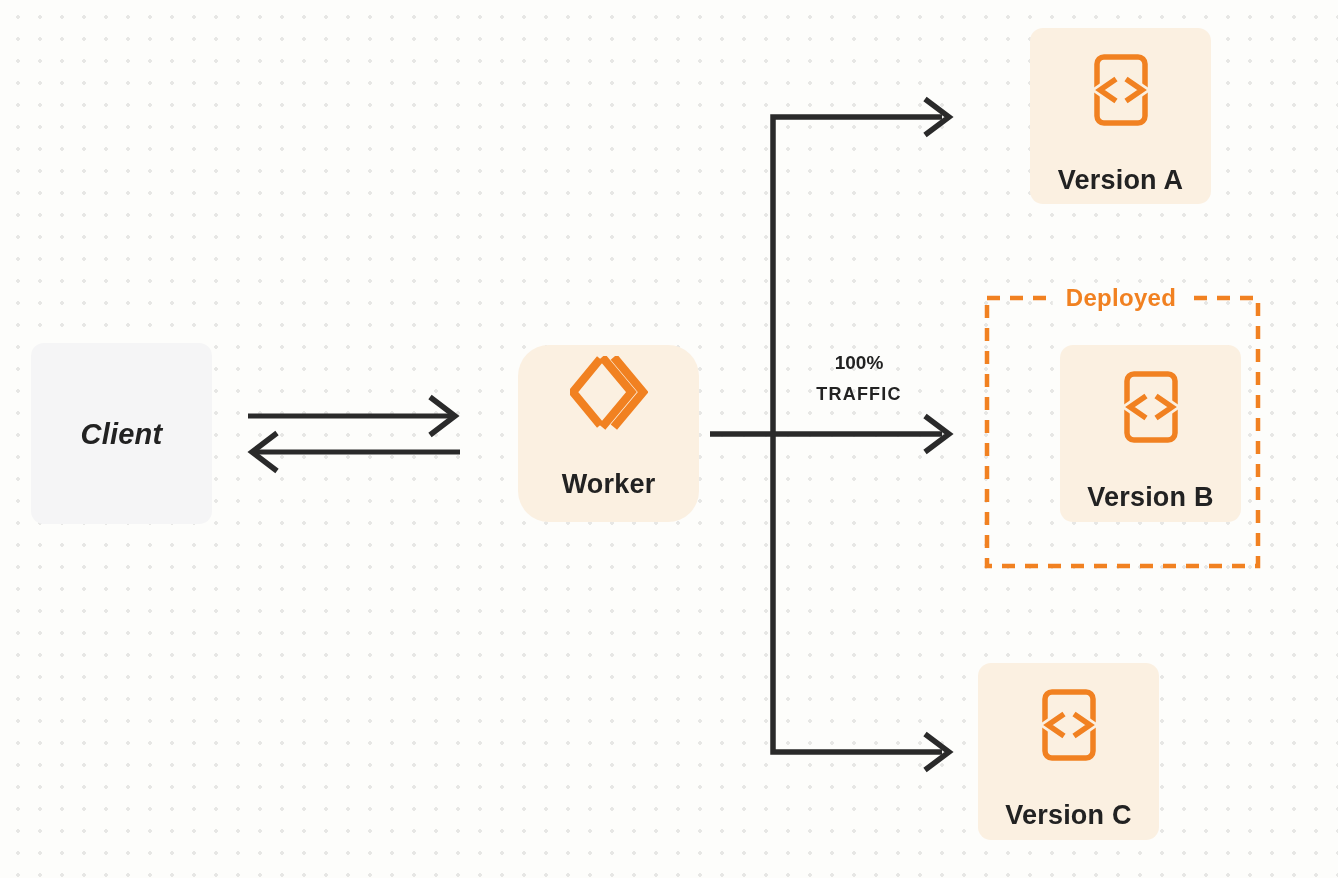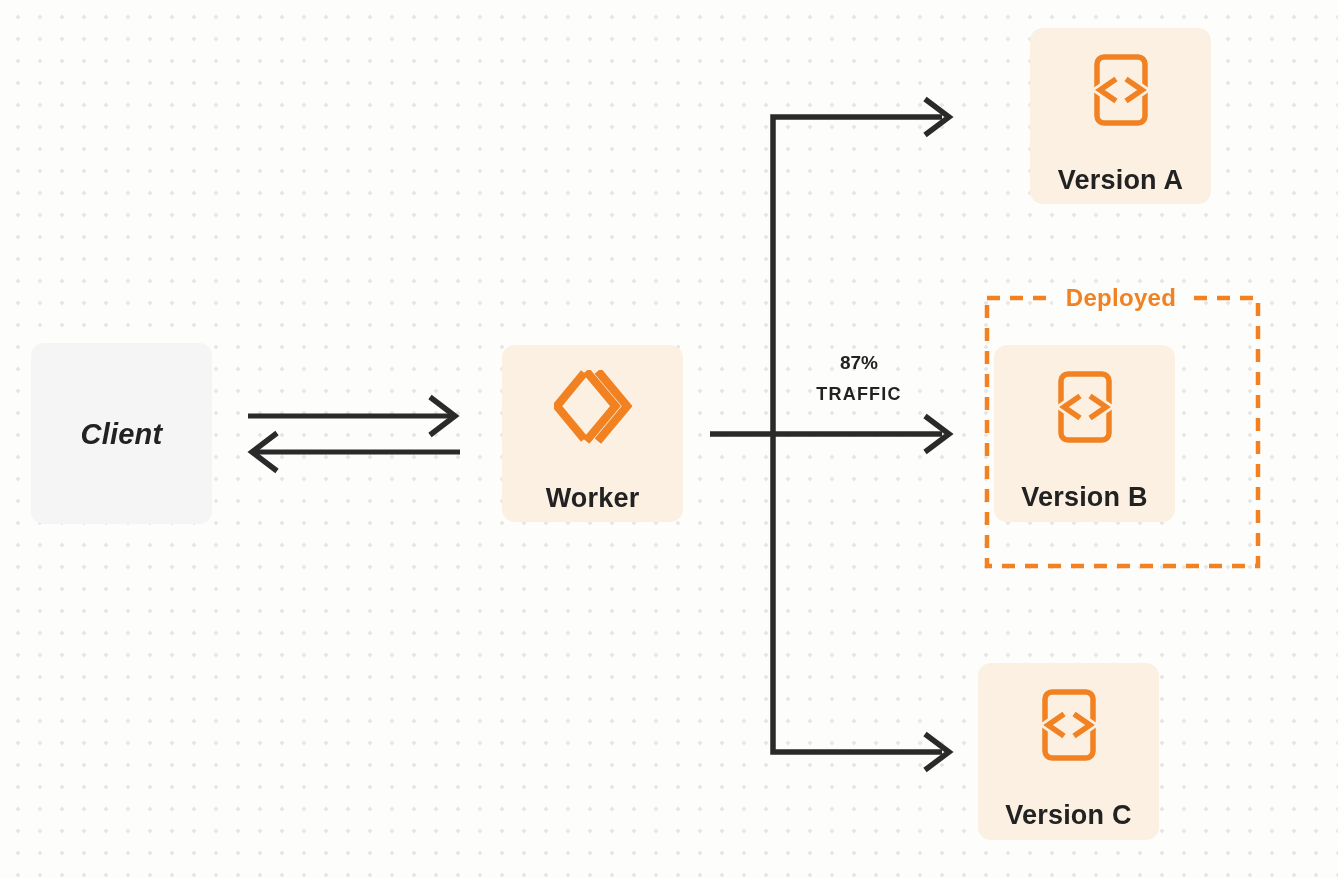--- a/index.html
+++ b/index.html
@@ -29,30 +29,31 @@
   .node .label{
     font-weight:bold;color:var(--text);letter-spacing:.2px;line-height:30px;
   }
   .client{
     left:31px;top:343px;width:181px;height:181px;background:var(--gray);
     justify-content:center;
     font-style:italic;
   }
   .client .label{font-size:29px;}
   .worker{
-    left:502px;top:345px;width:181px;height:177px;background:var(--cream);
-    padding-top:25px;
+    left:518px;top:345px;width:181px;height:177px;background:var(--cream);
+    padding-top:11px;
+    border-radius:31px;
   }
   .worker .label{font-size:27px;margin-top:23px;}
   .version{
     width:181px;height:177px;background:var(--cream);padding-top:26px;
   }
   .version .label{font-size:27px;margin-top:27px;}
   .version-a{left:1030px;top:28px;height:176px;}
-  .version-b{left:994px;top:345px;}
+  .version-b{left:1060px;top:345px;}
   .version-c{left:978px;top:663px;}
   .deployed-label{
     position:absolute;left:1121px;top:298px;transform:translate(-50%,-50%);
     z-index:3;background:var(--bg);padding:0 13px;
     font-size:24px;font-weight:bold;color:var(--accent);letter-spacing:.3px;
     white-space:nowrap;
   }
   .traffic-label{
     position:absolute;left:789px;top:350px;width:140px;z-index:2;
     text-align:center;color:var(--text);font-weight:bold;
@@ -91,21 +92,21 @@
   <div class="node worker">
     <svg class="icon-svg" width="78" height="78" viewBox="0 0 80 80" fill="none">
       <path d="M31,3 L3,37 L31,71" stroke="var(--accent)" stroke-width="8.5" stroke-linejoin="miter"></path>
       <path d="M33,1 L63,37 L33,73" stroke="var(--accent)" stroke-width="8.5" stroke-linejoin="miter"></path>
       <path d="M45,1 L75,37 L45,73" stroke="var(--accent)" stroke-width="8.5" stroke-linejoin="miter"></path>
     </svg>
     <div class="label">Worker</div>
   </div>
 
   <div class="traffic-label">
-    <span class="pct">87%</span>
+    <span class="pct">100%</span>
     <span class="word">TRAFFIC</span>
   </div>
 
   <div class="deployed-label">Deployed</div>
 
   <div class="node version version-a">
     <svg class="icon-svg" width="54" height="72" viewBox="0 0 54 72" fill="none">
       <rect x="3" y="3" width="48" height="66" rx="7" stroke="var(--accent)" stroke-width="5.5"></rect>
       <g stroke="var(--cream)" stroke-width="11" stroke-linejoin="miter">
         <path d="M22,25 L6,36 L22,47"></path>

